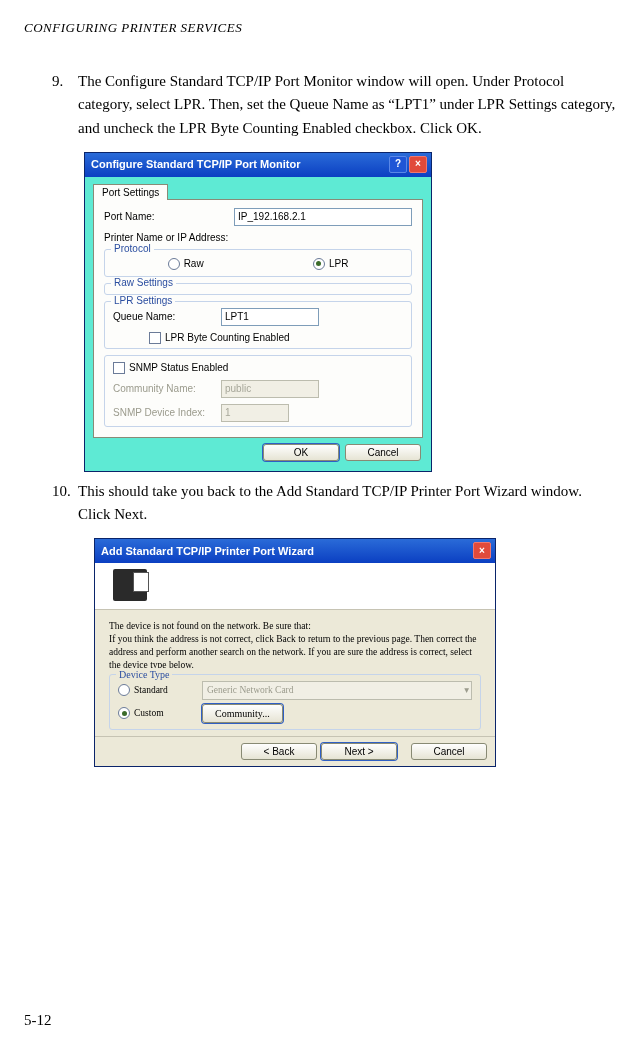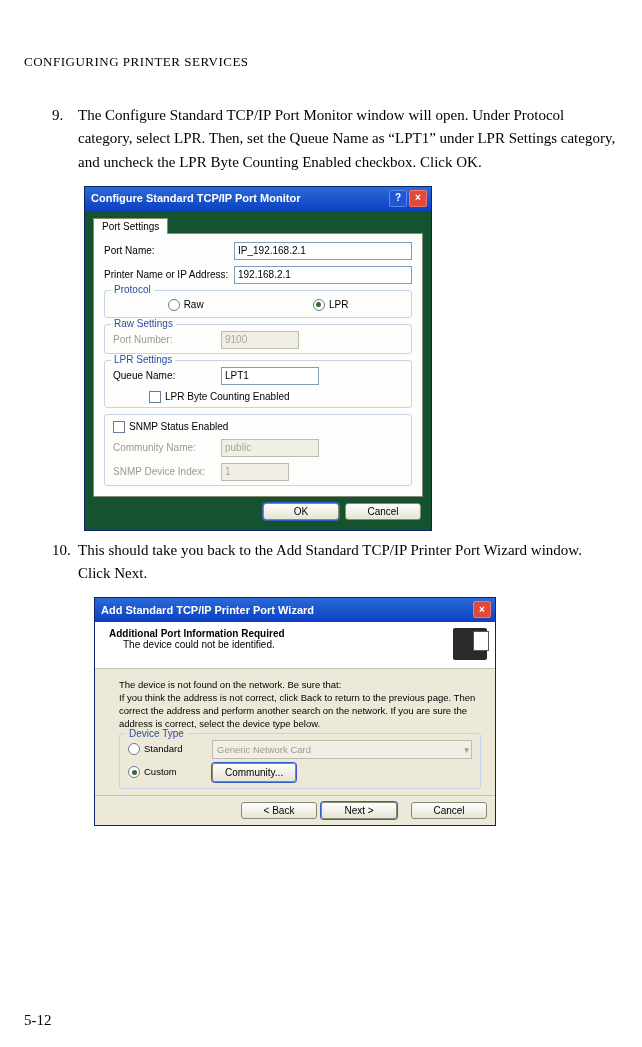--- a/index.html
+++ b/index.html
@@ -8,25 +8,25 @@
     font-family: Georgia, 'Times New Roman', serif;
     background: #fff;
     color: #000;
     width: 642px;
     height: 1047px;
     position: relative;
     box-sizing: border-box;
     padding: 20px 24px 24px 24px;
   }
   .running-head {
+    font-style: italic;
     font-variant: small-caps;
     font-size: 13px;
     letter-spacing: 0.5px;
     margin-bottom: 34px;
-    margin-top: 34px;
   }
   .instr {
     font-family: Georgia, 'Times New Roman', serif;
     font-size: 15px;
     line-height: 1.55;
     margin-left: 28px;
   }
   .instr-row {
     display: flex;
     margin-bottom: 12px;
@@ -79,21 +79,21 @@
     justify-content: center;
     font-weight: bold;
     font-size: 10px;
     line-height: 1;
     color: #fff;
   }
   .tb-help { background: #1f55d6; border: 1px solid #5a87e7; }
   .tb-close { background: #e14a3b; border: 1px solid #f0776e; }
   .xp-body {
     padding: 6px 8px 8px 8px;
-    background: #14532d;
+    background: #5eead4;
   }
   .tab-strip { display: flex; }
   .tab-active {
     background: #fdfdfb;
     border: 1px solid #898b77;
     border-bottom: none;
     padding: 2px 8px;
     font-size: 10px;
     position: relative;
     top: 1px;
@@ -226,23 +226,24 @@
     content: "";
     position: absolute;
     top: 3px;
     right: -2px;
     width: 14px;
     height: 18px;
     background: #fff;
     border: 1px solid #555;
   }
   .wiz-body {
-    padding: 10px 14px 6px 24px;
+    padding: 10px 14px 6px 14px;
     font-size: 9.5px;
     line-height: 1.35;
+    font-family: Liberation Serif, serif;
   }
   .ol-list {
     margin: 4px 0 8px 0;
     padding: 0 0 0 16px;
   }
   .ol-list li {
     margin: 0 0 1px 0;
   }
   .group2 {
     border: 1px solid #c5d4ea;
@@ -315,43 +316,38 @@
     <div class="tab-strip">
       <div class="tab-active">Port Settings</div>
     </div>
     <div class="tab-panel">
       <div class="row">
         <div class="lbl">Port Name:</div>
         <div class="field">IP_192.168.2.1</div>
       </div>
       <div class="row">
         <div class="lbl">Printer Name or IP Address:</div>
-        <div class="field">192.168.2.1</div>
       </div>
 
       <div class="group">
         <span class="group-lbl">Protocol</span>
         <div style="display:flex;justify-content:space-around;padding:2px 0;">
           <span class="radio-row">
             <span class="radio"></span>
             <span>Raw</span>
           </span>
           <span class="radio-row">
             <span class="radio sel"></span>
             <span>LPR</span>
           </span>
         </div>
       </div>
 
       <div class="group">
         <span class="group-lbl">Raw Settings</span>
-        <div class="row" style="margin:0;">
-          <div class="lbl disabled" style="width:108px;">Port Number:</div>
-          <div class="field disabled" style="flex:0 0 70px;">9100</div>
-        </div>
       </div>
 
       <div class="group">
         <span class="group-lbl">LPR Settings</span>
         <div class="row">
           <div class="lbl" style="width:108px;">Queue Name:</div>
           <div class="field" style="flex:0 0 90px;">LPT1</div>
         </div>
         <div class="row" style="margin:0;padding-left:36px;">
           <span class="chk"></span>
@@ -387,24 +383,20 @@
     <div class="instr-txt">This should take you back to the Add Standard TCP/IP Printer Port Wizard window. Click Next.</div>
   </div>
 </div>
 
 <div class="xp-dialog2">
   <div class="xp-title">
     <span class="xp-title-txt">Add Standard TCP/IP Printer Port Wizard</span>
     <span class="tb-btn tb-close">×</span>
   </div>
   <div class="wiz-head">
-    <div class="wiz-head-txt">
-      <h4>Additional Port Information Required</h4>
-      <p>The device could not be identified.</p>
-    </div>
     <div class="wiz-icon"></div>
   </div>
   <div class="wiz-body">
     <div>The device is not found on the network.  Be sure that:</div>
     <div>If you think the address is not correct, click Back to return to the previous page. Then correct the address and perform another search on the network. If you are sure the address is correct, select the device type below.</div>
 
     <div class="group2">
       <span class="group2-lbl">Device Type</span>
       <div class="devrow">
         <span class="radio-row" style="width:60px;">

